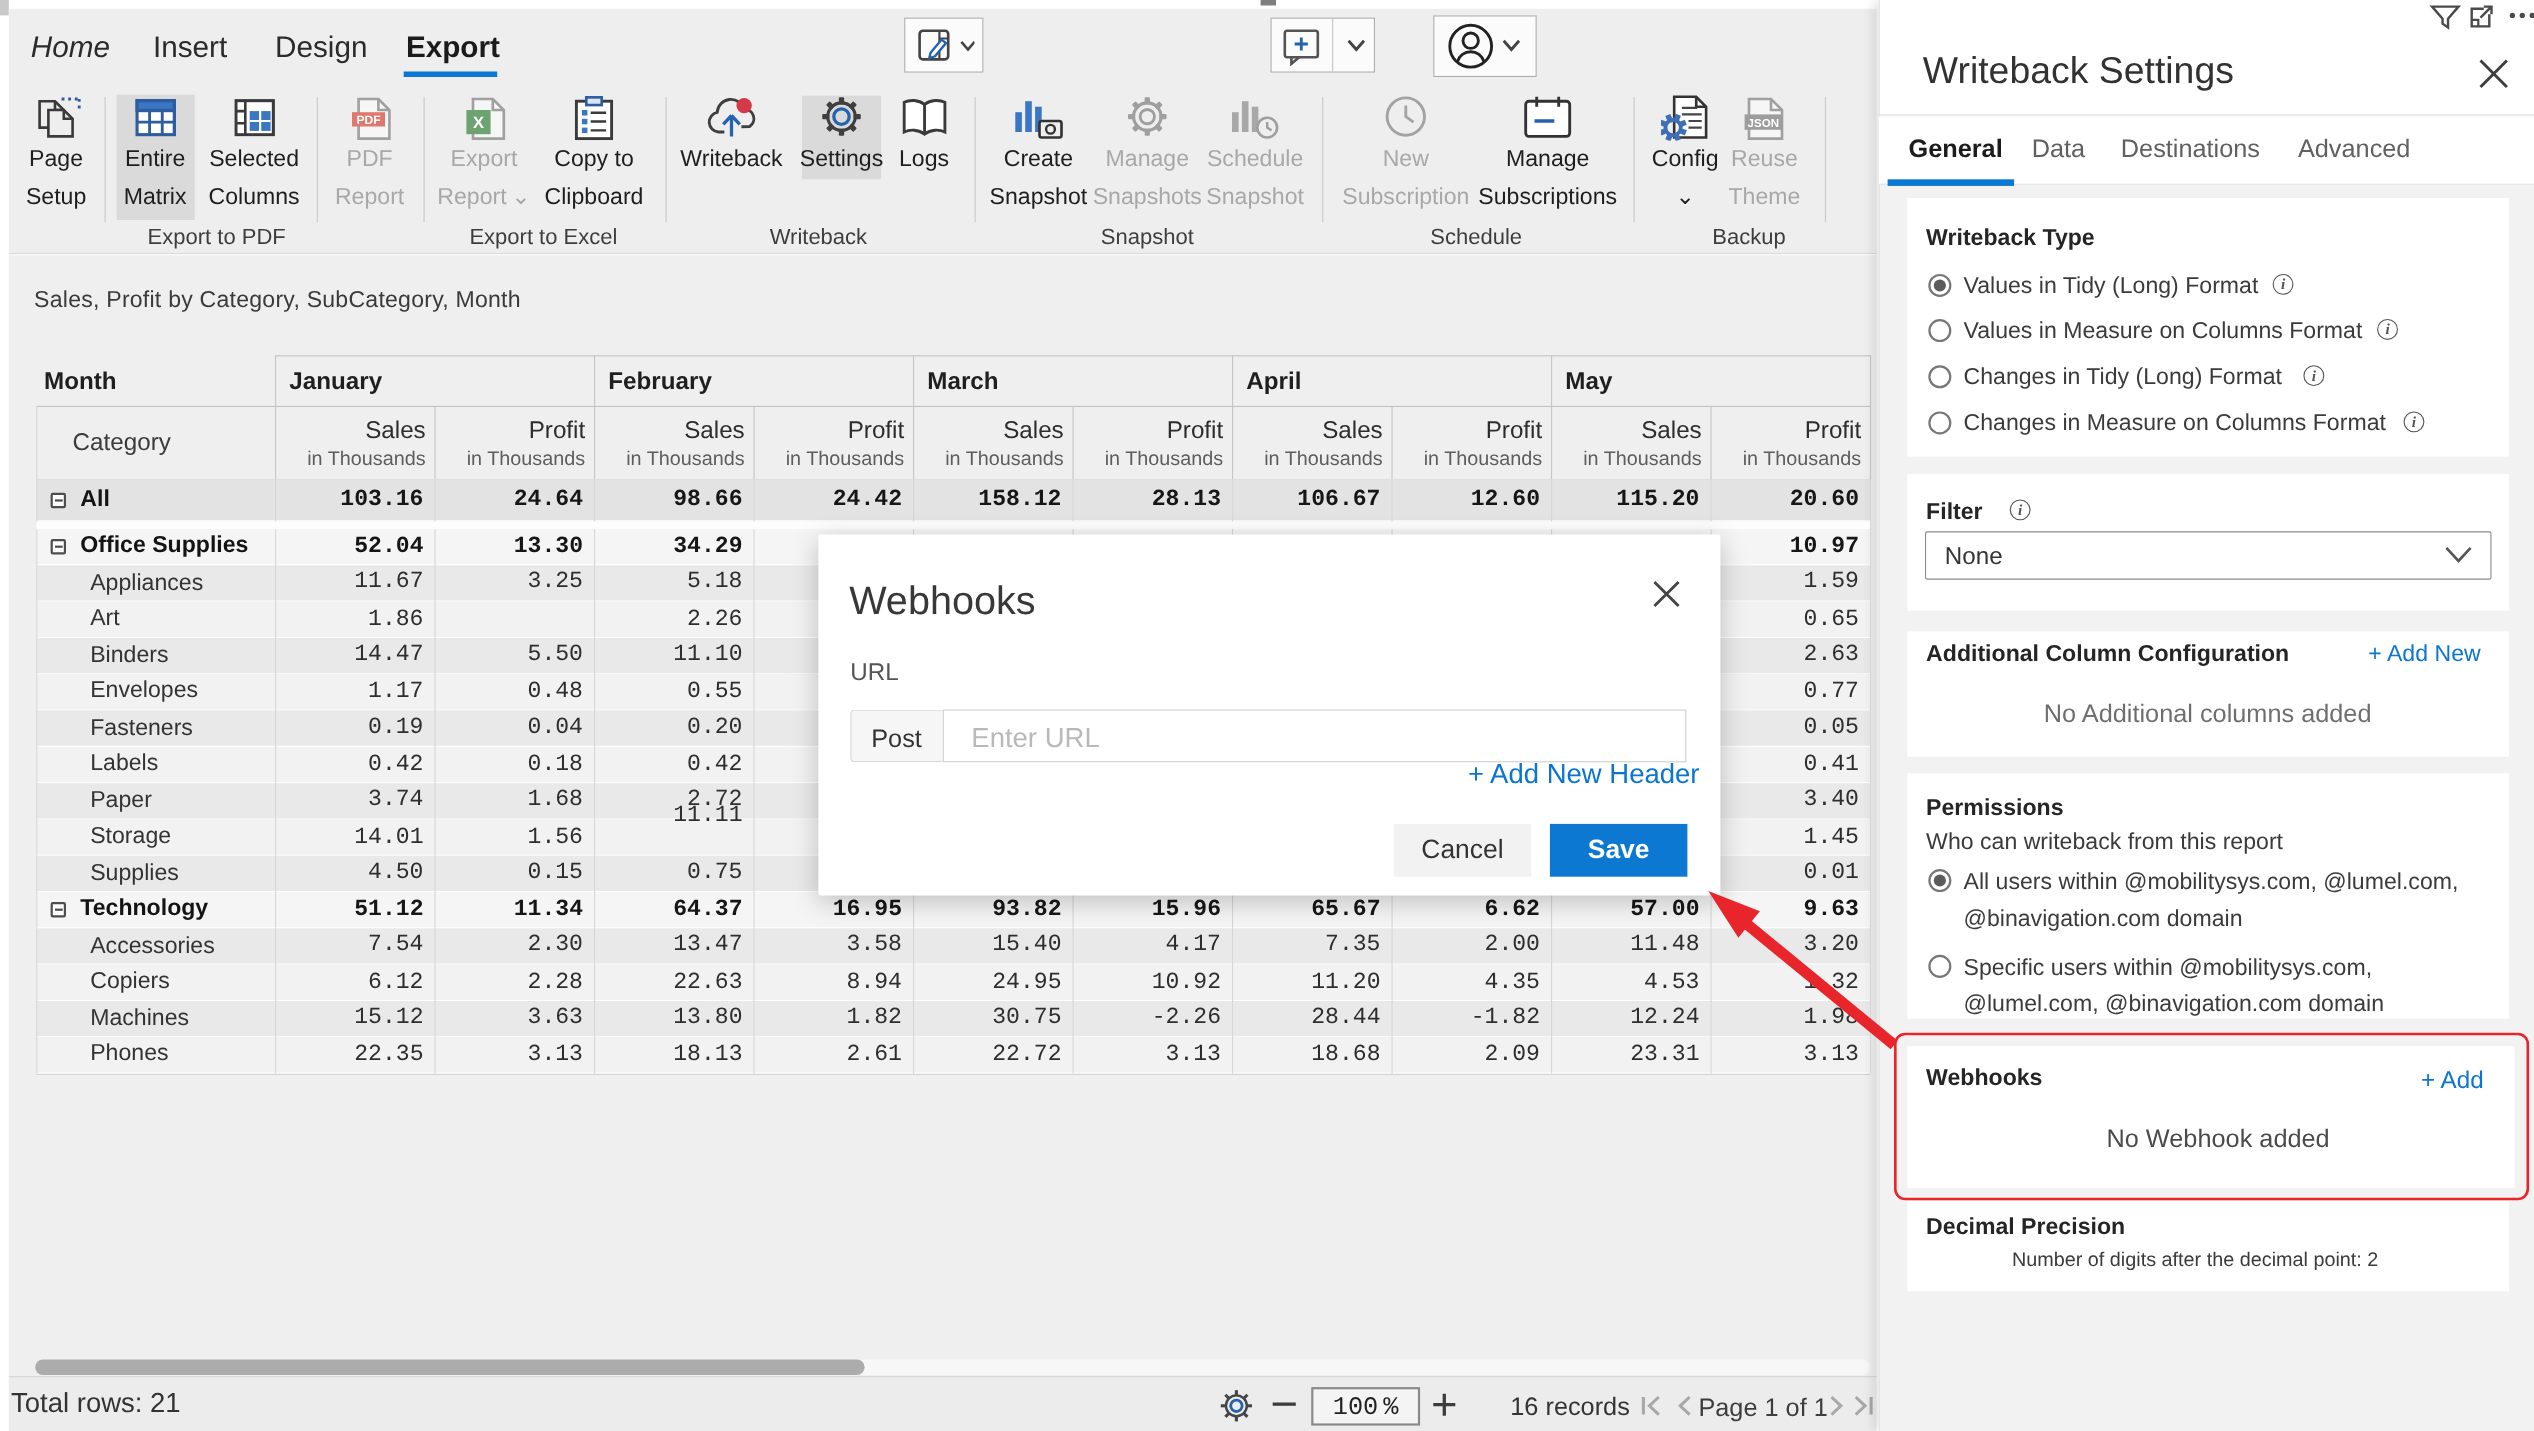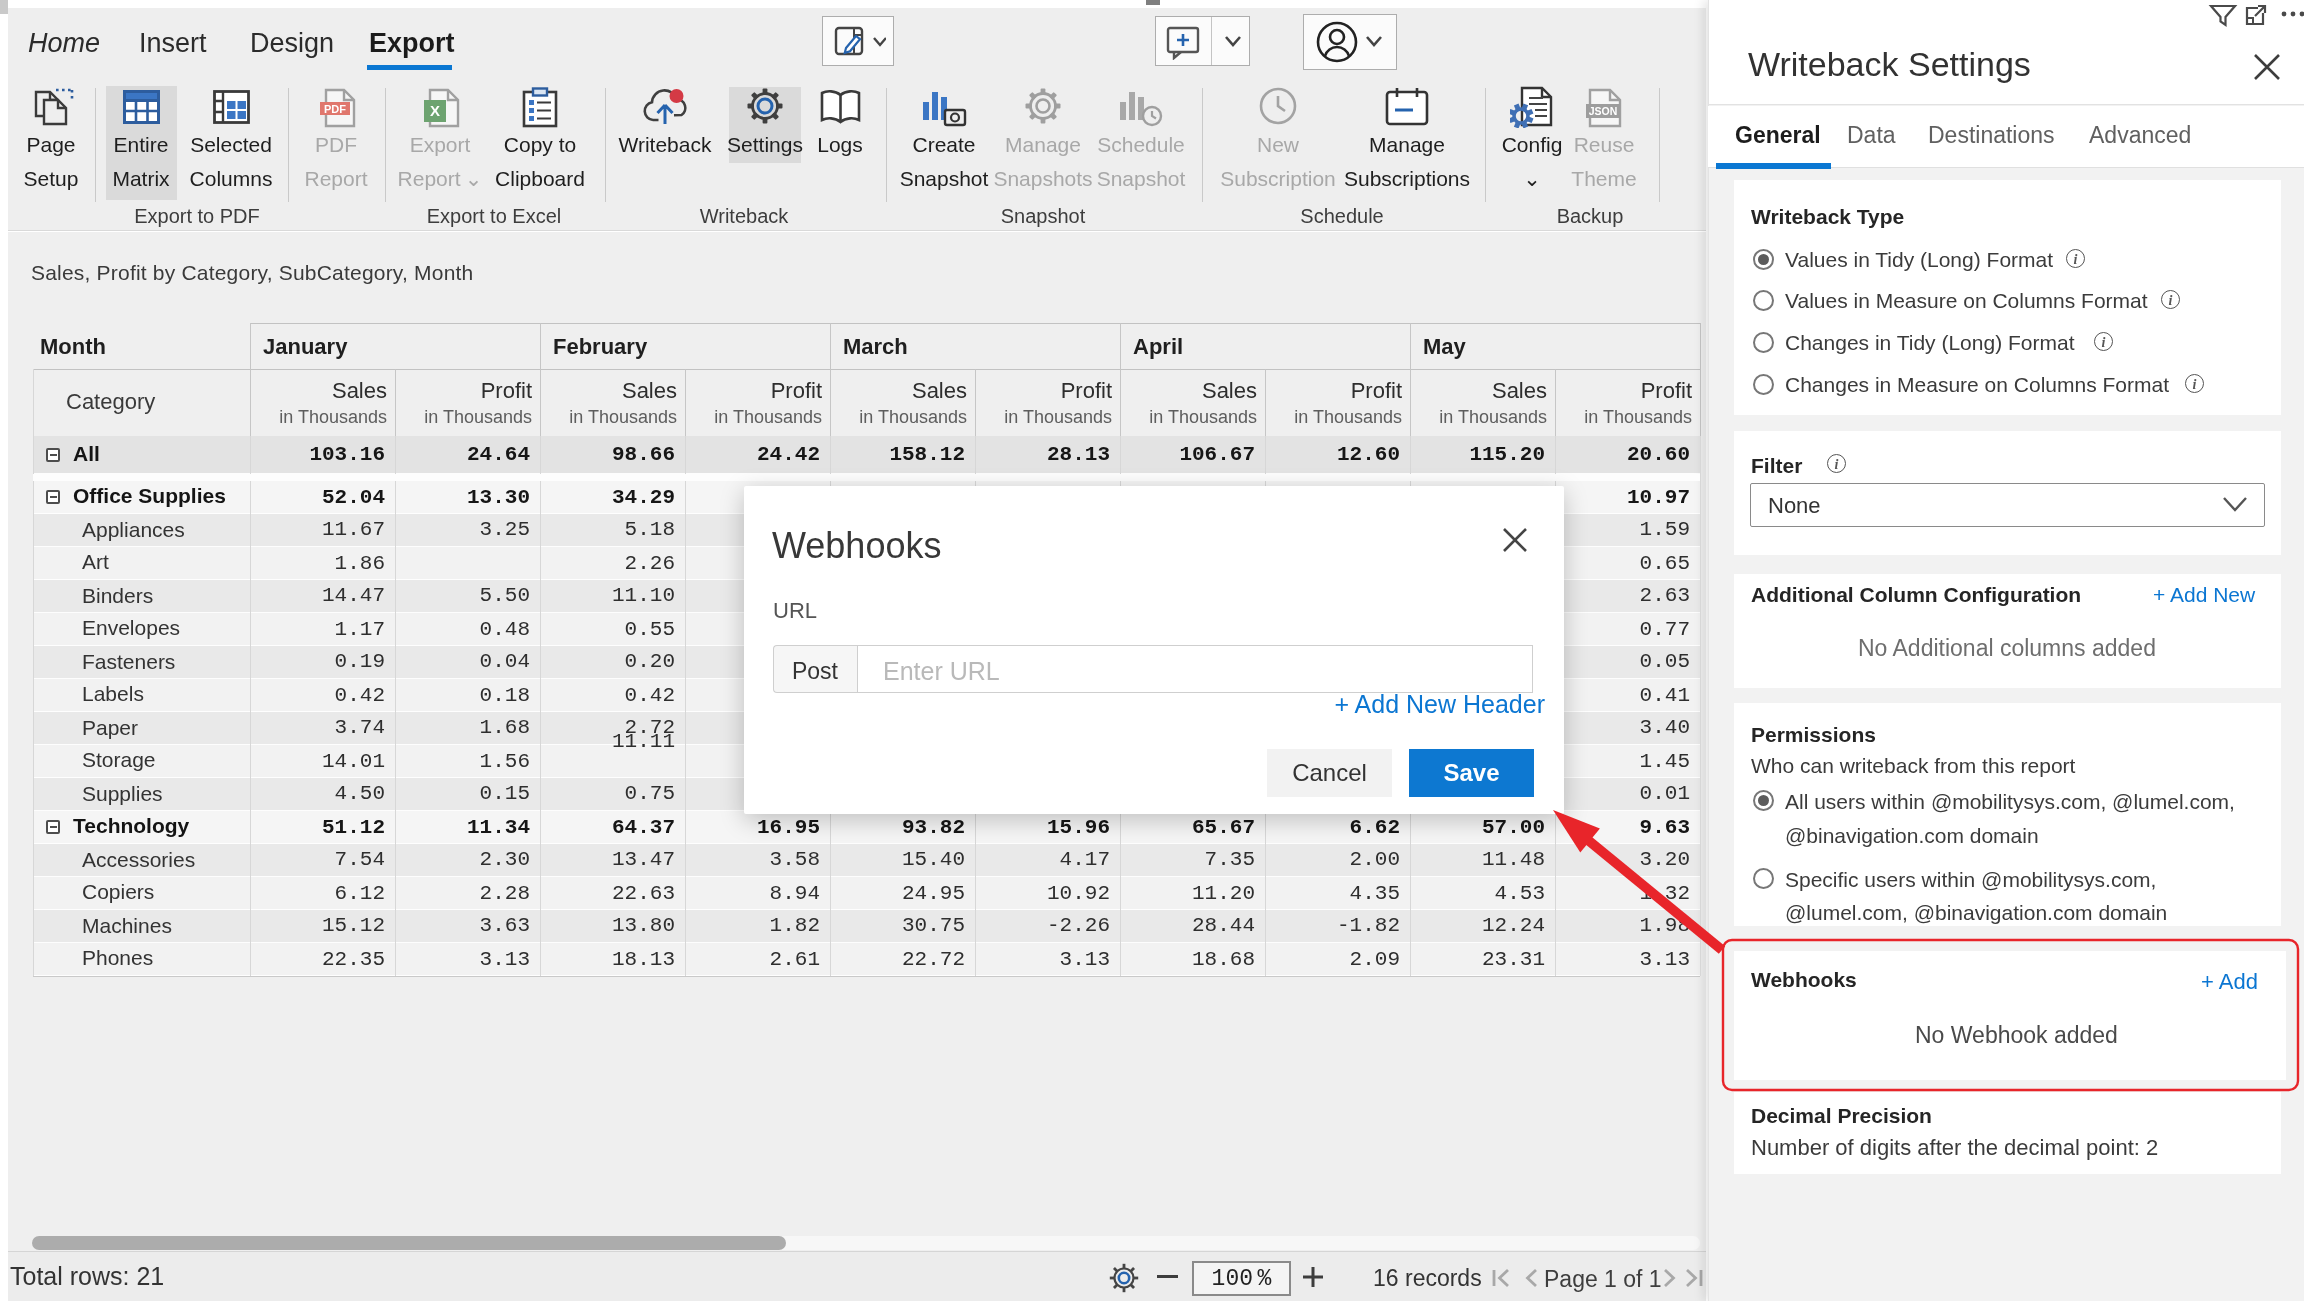--- a/index.html
+++ b/index.html
@@ -577,21 +577,21 @@
 <div class="ptext" style="left:1785px;top:824px;">@binavigation.com domain</div>
 <div class="radio" style="left:1753px;top:868px;"></div>
 <div class="ptext" style="left:1785px;top:868px;">Specific users within @mobilitysys.com,</div>
 <div class="ptext" style="left:1785px;top:901px;">@lumel.com, @binavigation.com domain</div>
 <div class="card" style="left:1734px;top:951px;height:129px;width:552px;"></div>
 <div class="cardh" style="left:1751px;top:968px;">Webhooks</div>
 <div class="ptext blue" style="left:2201px;top:969px;font-size:22px;">+ Add</div>
 <div class="ptext" style="left:1915px;top:1022px;font-size:23px;color:#4a4a4a;">No Webhook added</div>
 <div class="card" style="left:1734px;top:1092px;height:82px;width:547px;"></div>
 <div class="cardh" style="left:1751px;top:1104px;">Decimal Precision</div>
-<div class="ptext" style="left:1751px;top:1135px;font-size:22px;">Number of digits after the decimal point: 2</div>
+<div class="ptext" style="left:1829px;top:1135px;font-size:18px;">Number of digits after the decimal point: 2</div>
 <svg class="abs" style="left:0;top:0;z-index:11;" width="2304" height="1301" viewBox="0 0 2304 1301" pointer-events="none">
     <rect x="1723" y="940" width="575" height="150" rx="9" fill="none" stroke="#e8252a" stroke-width="2.4"></rect>
     <line x1="1722" y1="950" x2="1583" y2="836" stroke="#e8252a" stroke-width="10"></line>
     <polygon points="1553,810 1599.9,828.5 1580.3,852.5" fill="#e8252a"></polygon>
   </svg>
 <div id="dialog">
     <div class="abs" style="left:28px;top:39px;font-size:36px;color:#383838;">Webhooks</div>
     <svg class="abs" style="left:757px;top:40px;" width="28" height="28" viewBox="0 0 28 28">
       <path d="M3 3 L25 25 M25 3 L3 25" stroke="#454545" stroke-width="2.6"></path>
     </svg>

